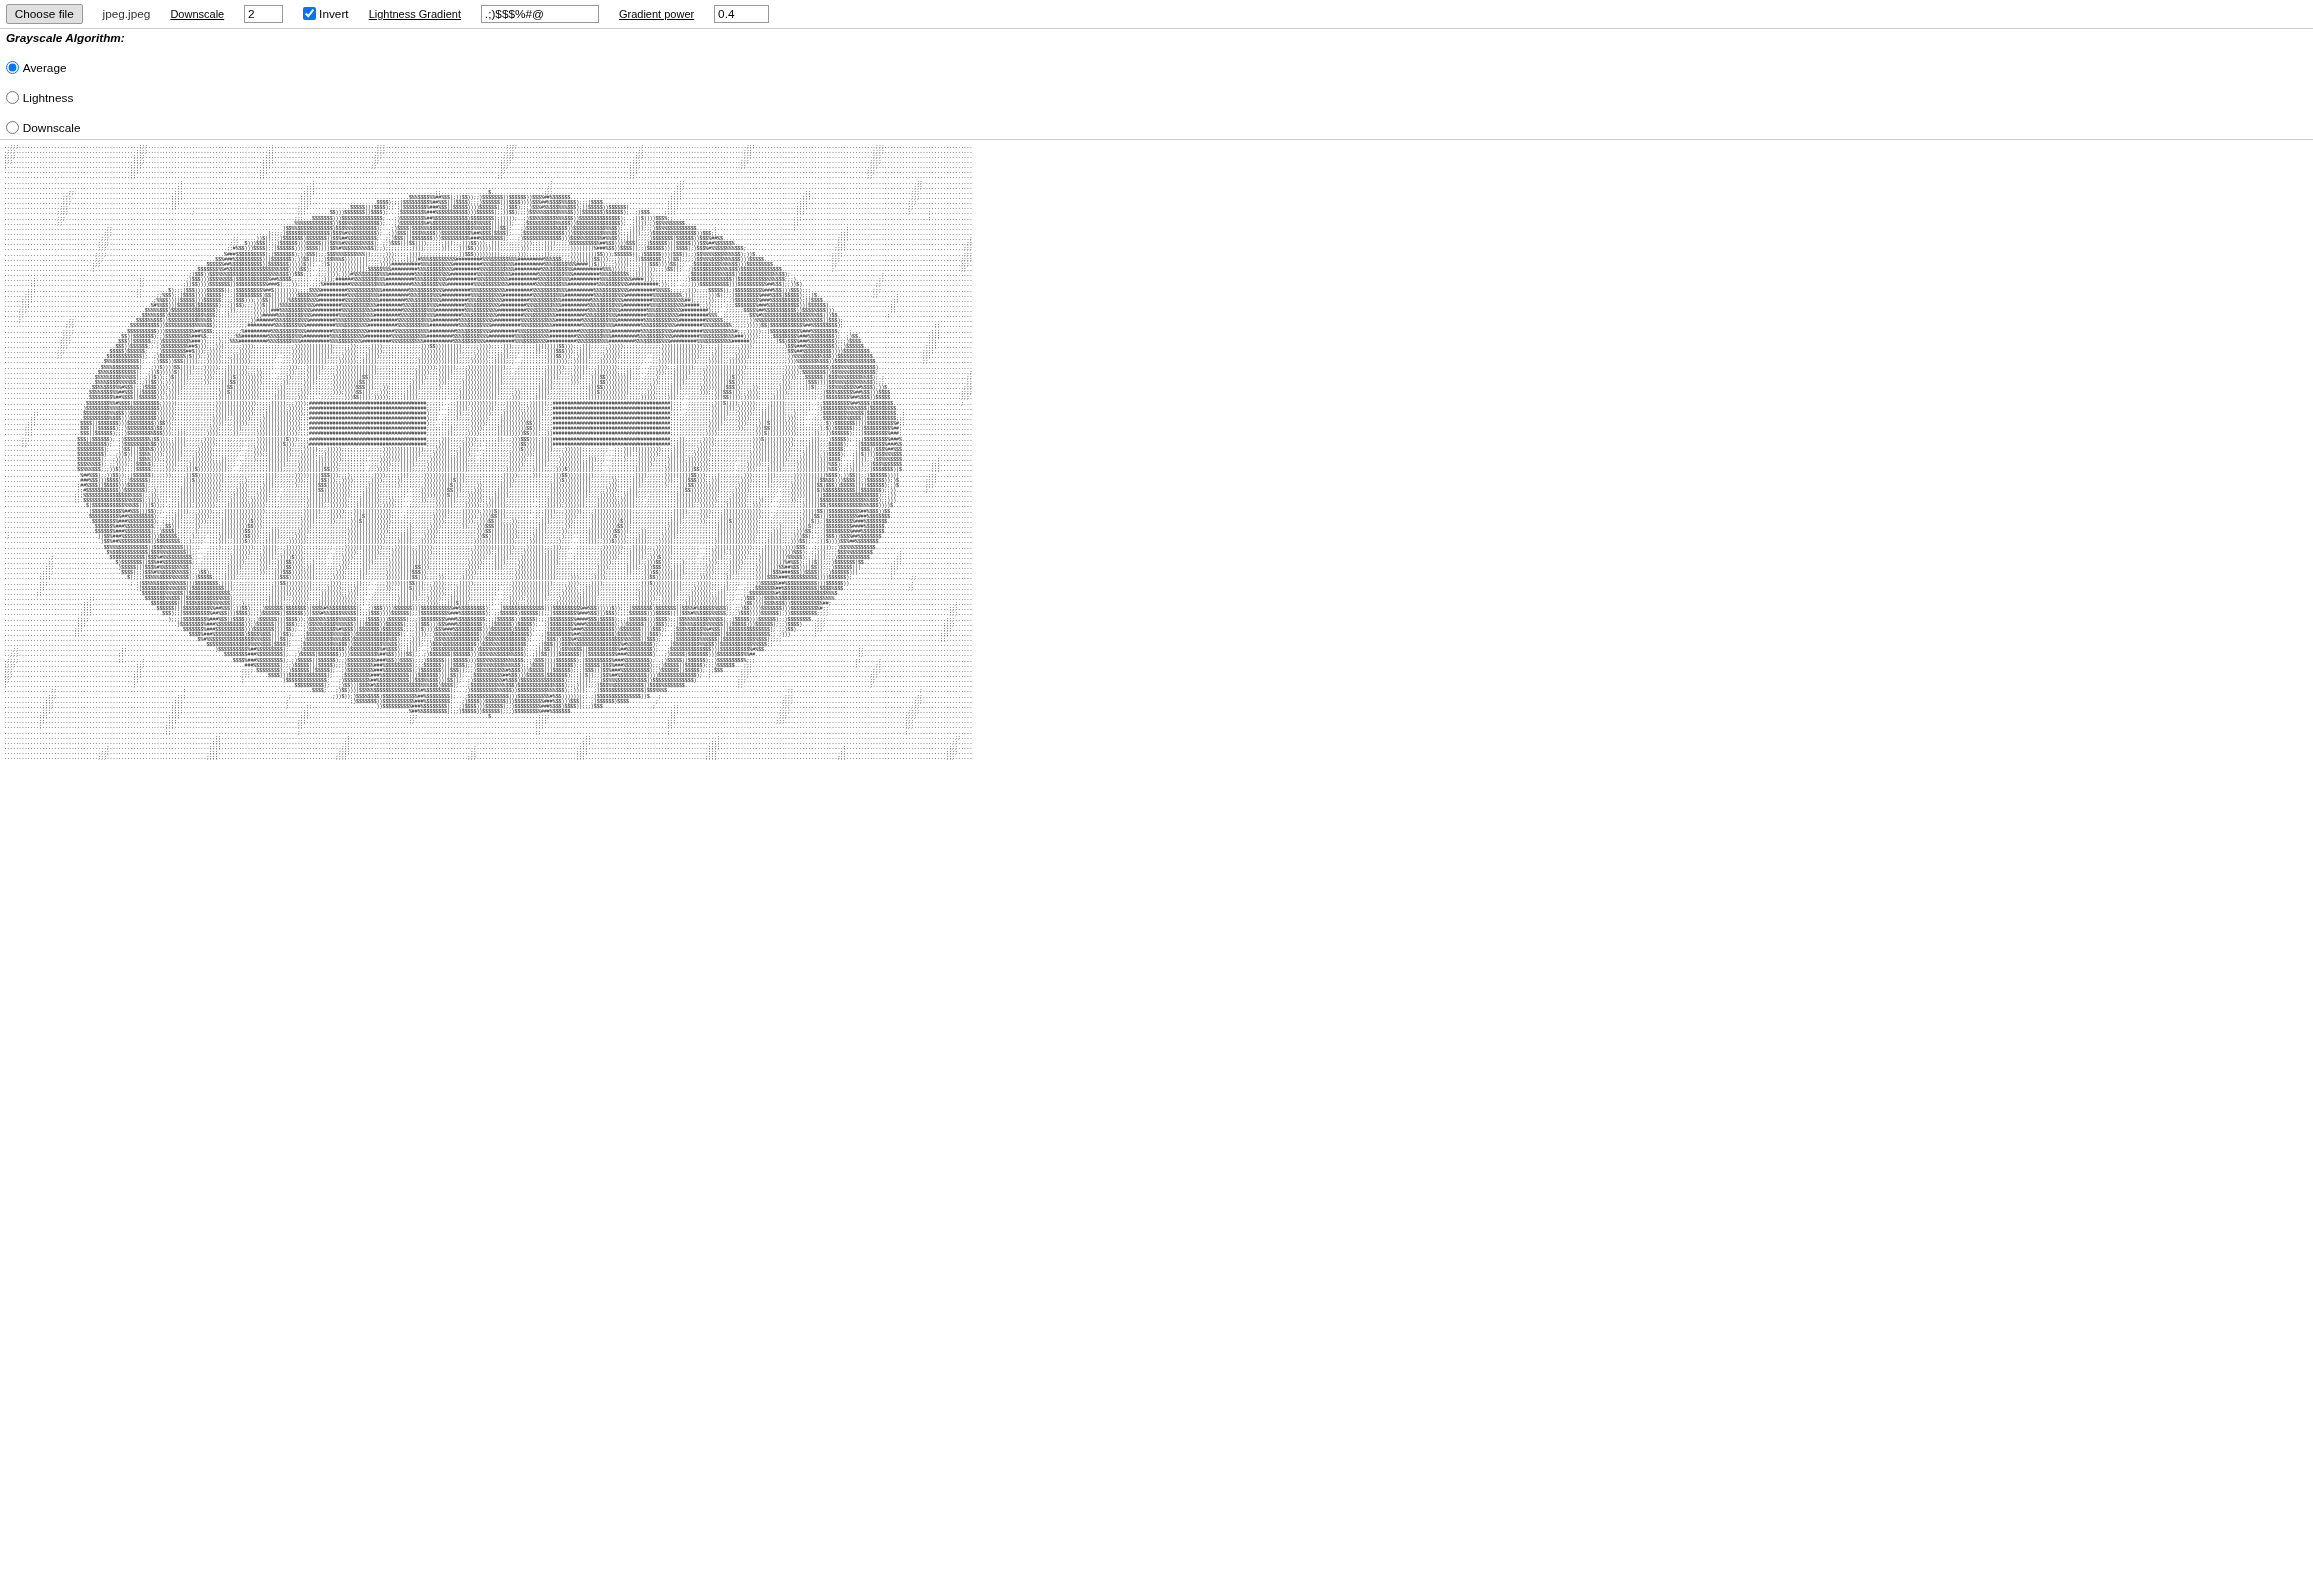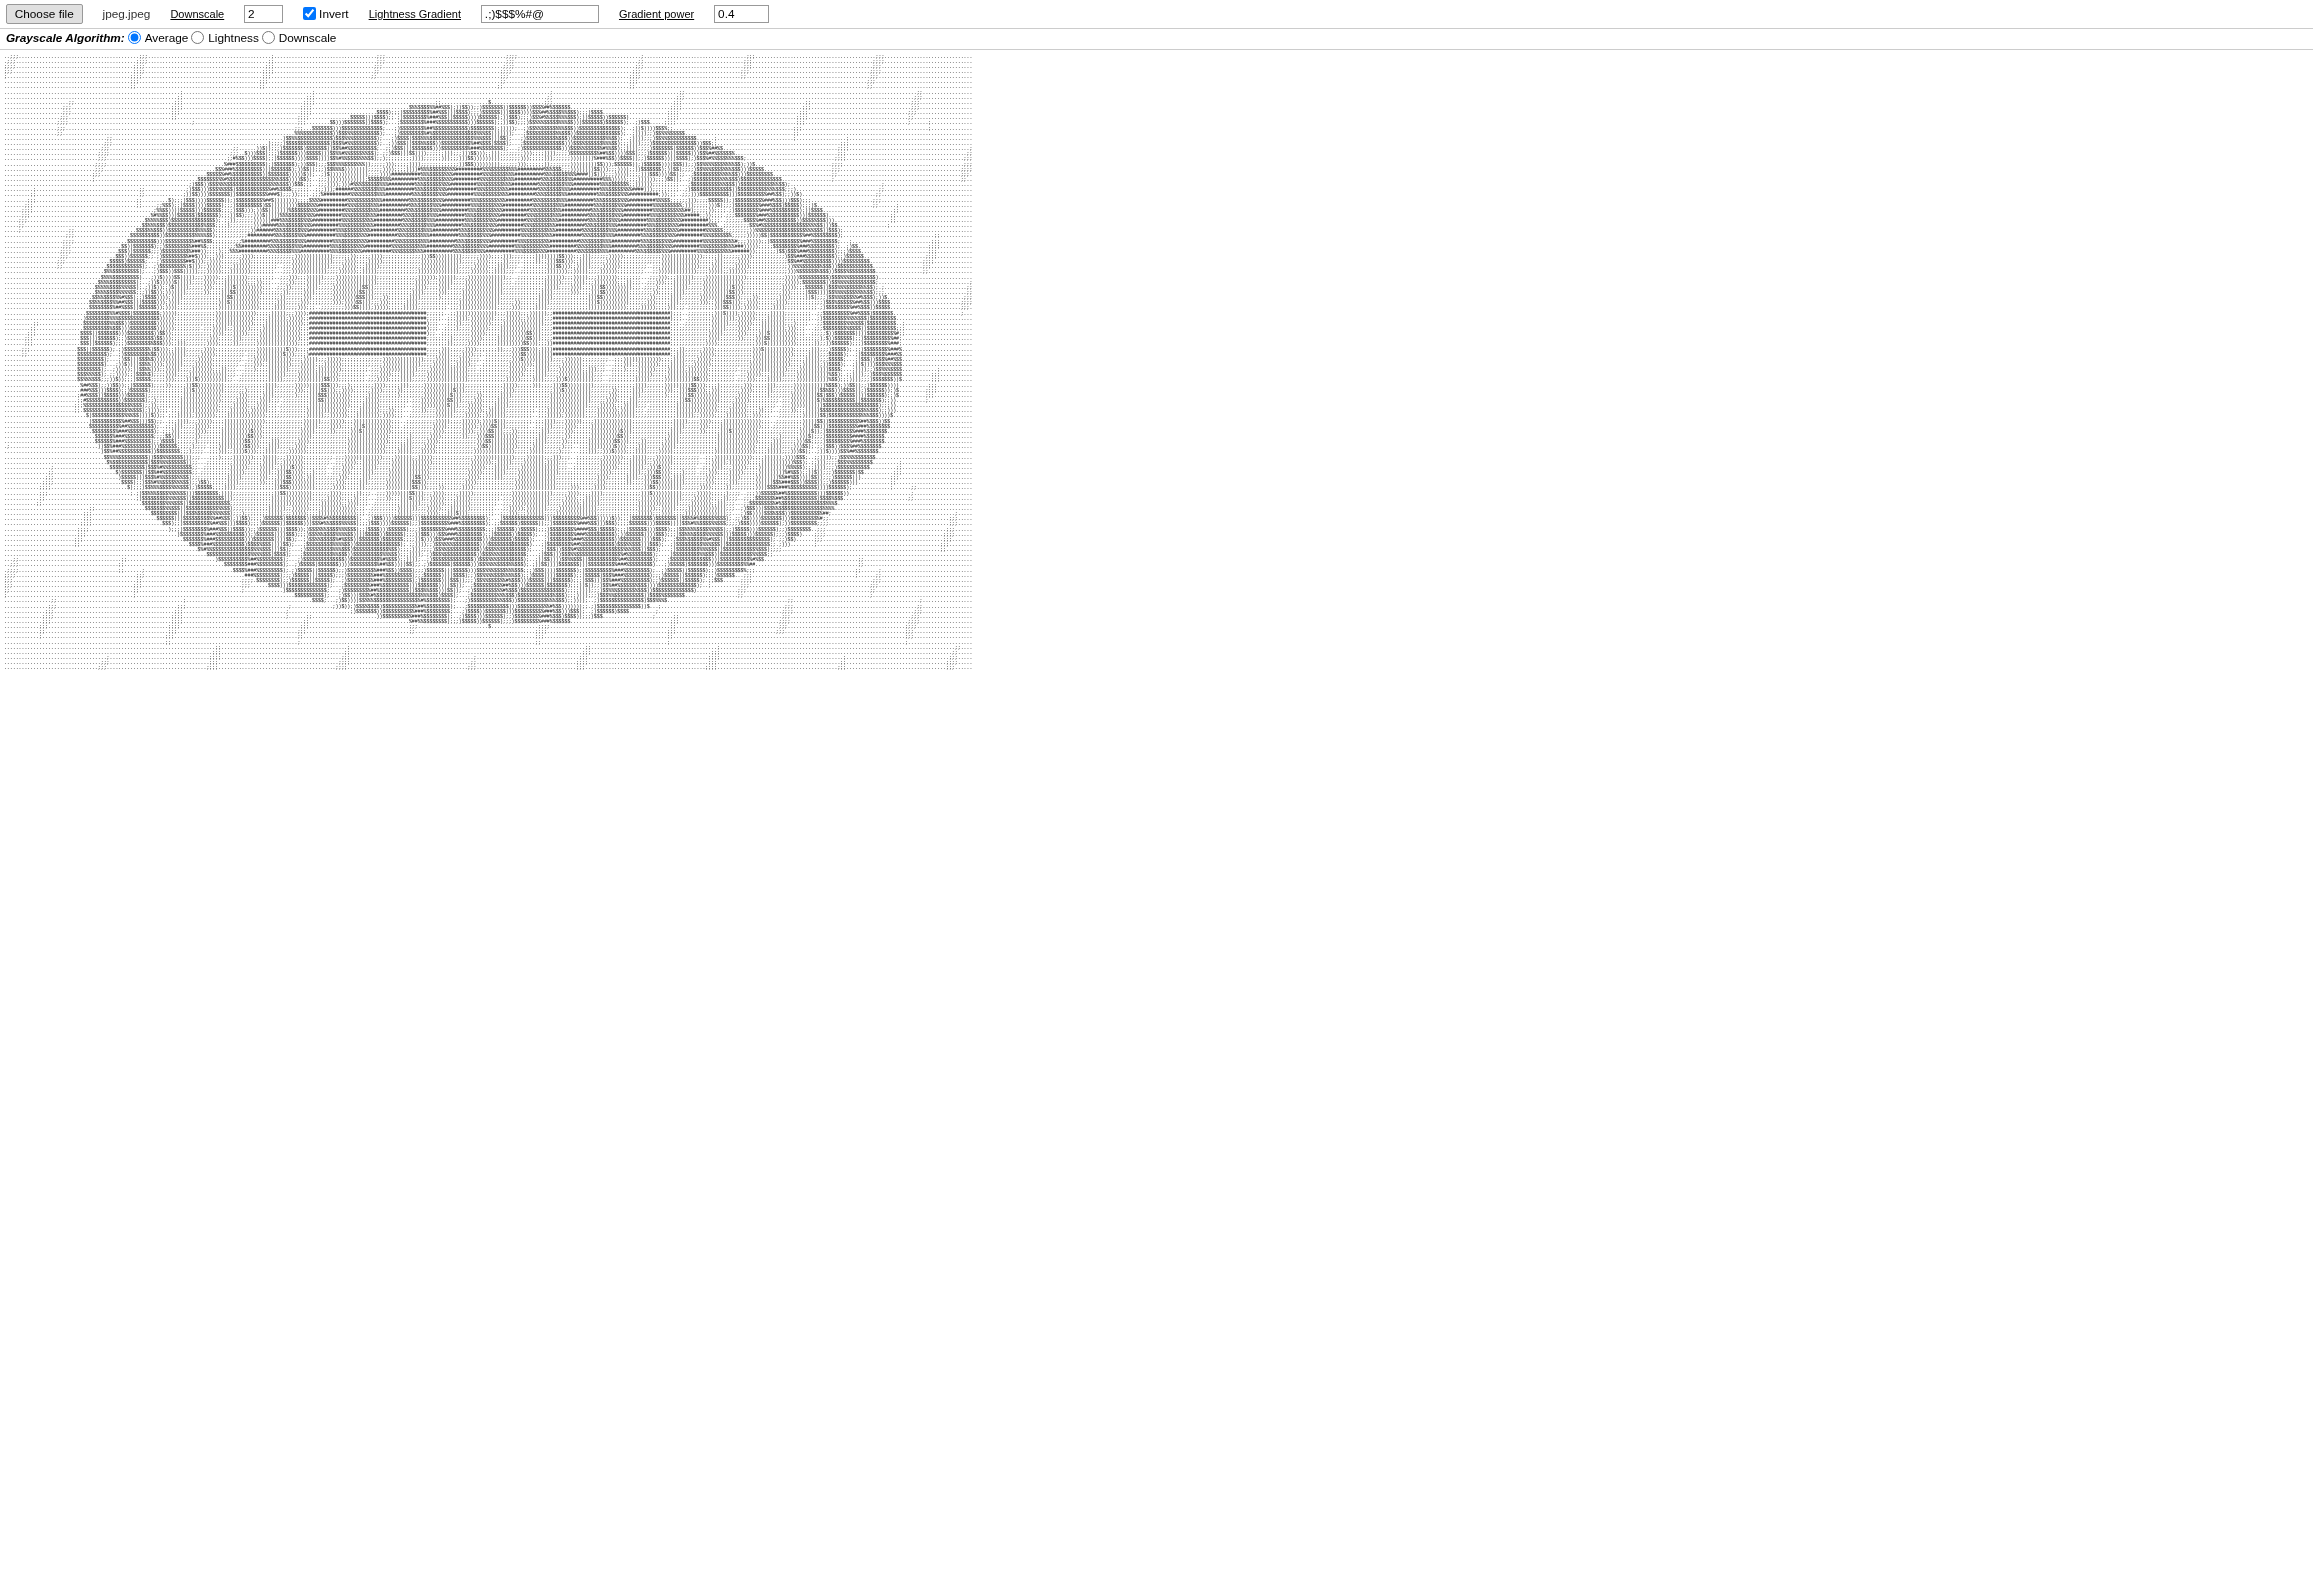--- a/index.html
+++ b/index.html
@@ -44,23 +44,24 @@
     .toolbar-input-power {
       width: 55px;
       font-size: 11.8px;
       border: 1px solid #999;
       padding: 1px 2.9px;
     }
     #grayscale-bar {
       display: flex;
       align-items: flex-start;
       padding: 2px 5.9px 3.9px 5.9px;
-      gap: 3px;
+      gap: 16px;
       font-size: 11.8px;
       border-bottom: 1px solid #ccc;
+      flex-direction: column;
     }
     .radio-group {
       display: flex;
       align-items: center;
       gap: 3.9px;
     }
     #ascii-output {
       font-family: 'Courier New', Courier, monospace;
       font-size: 4.9px;
       line-height: 1.05;

